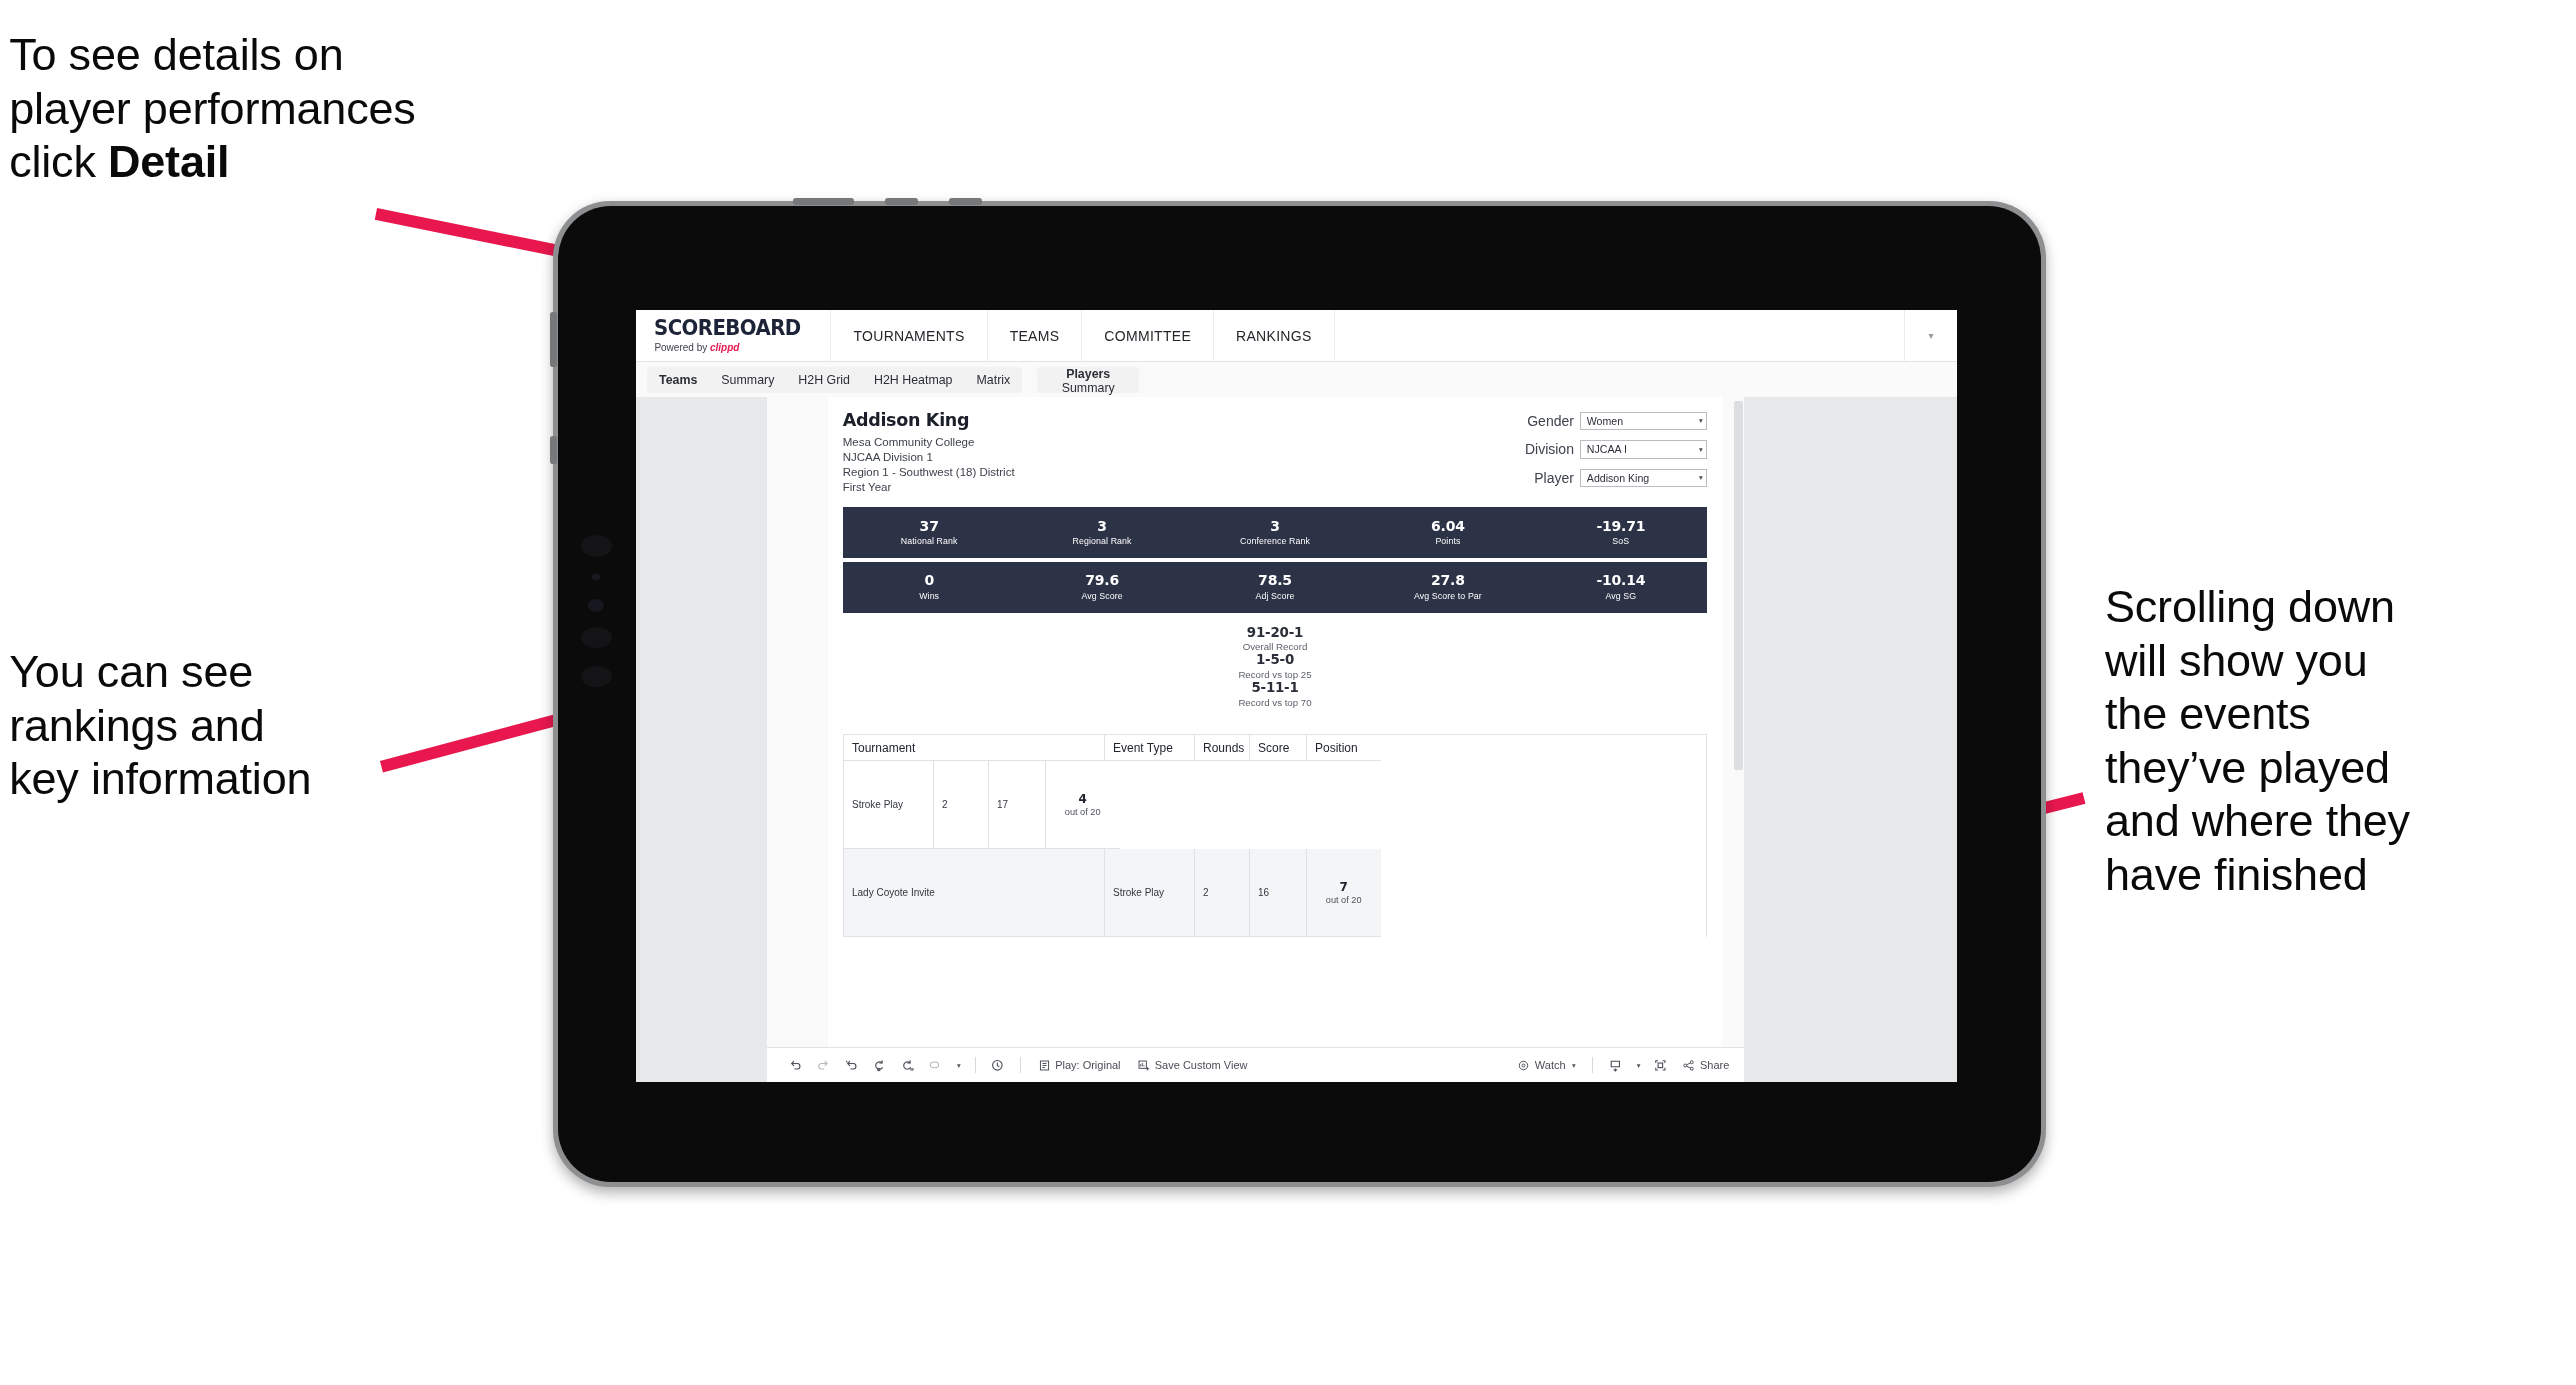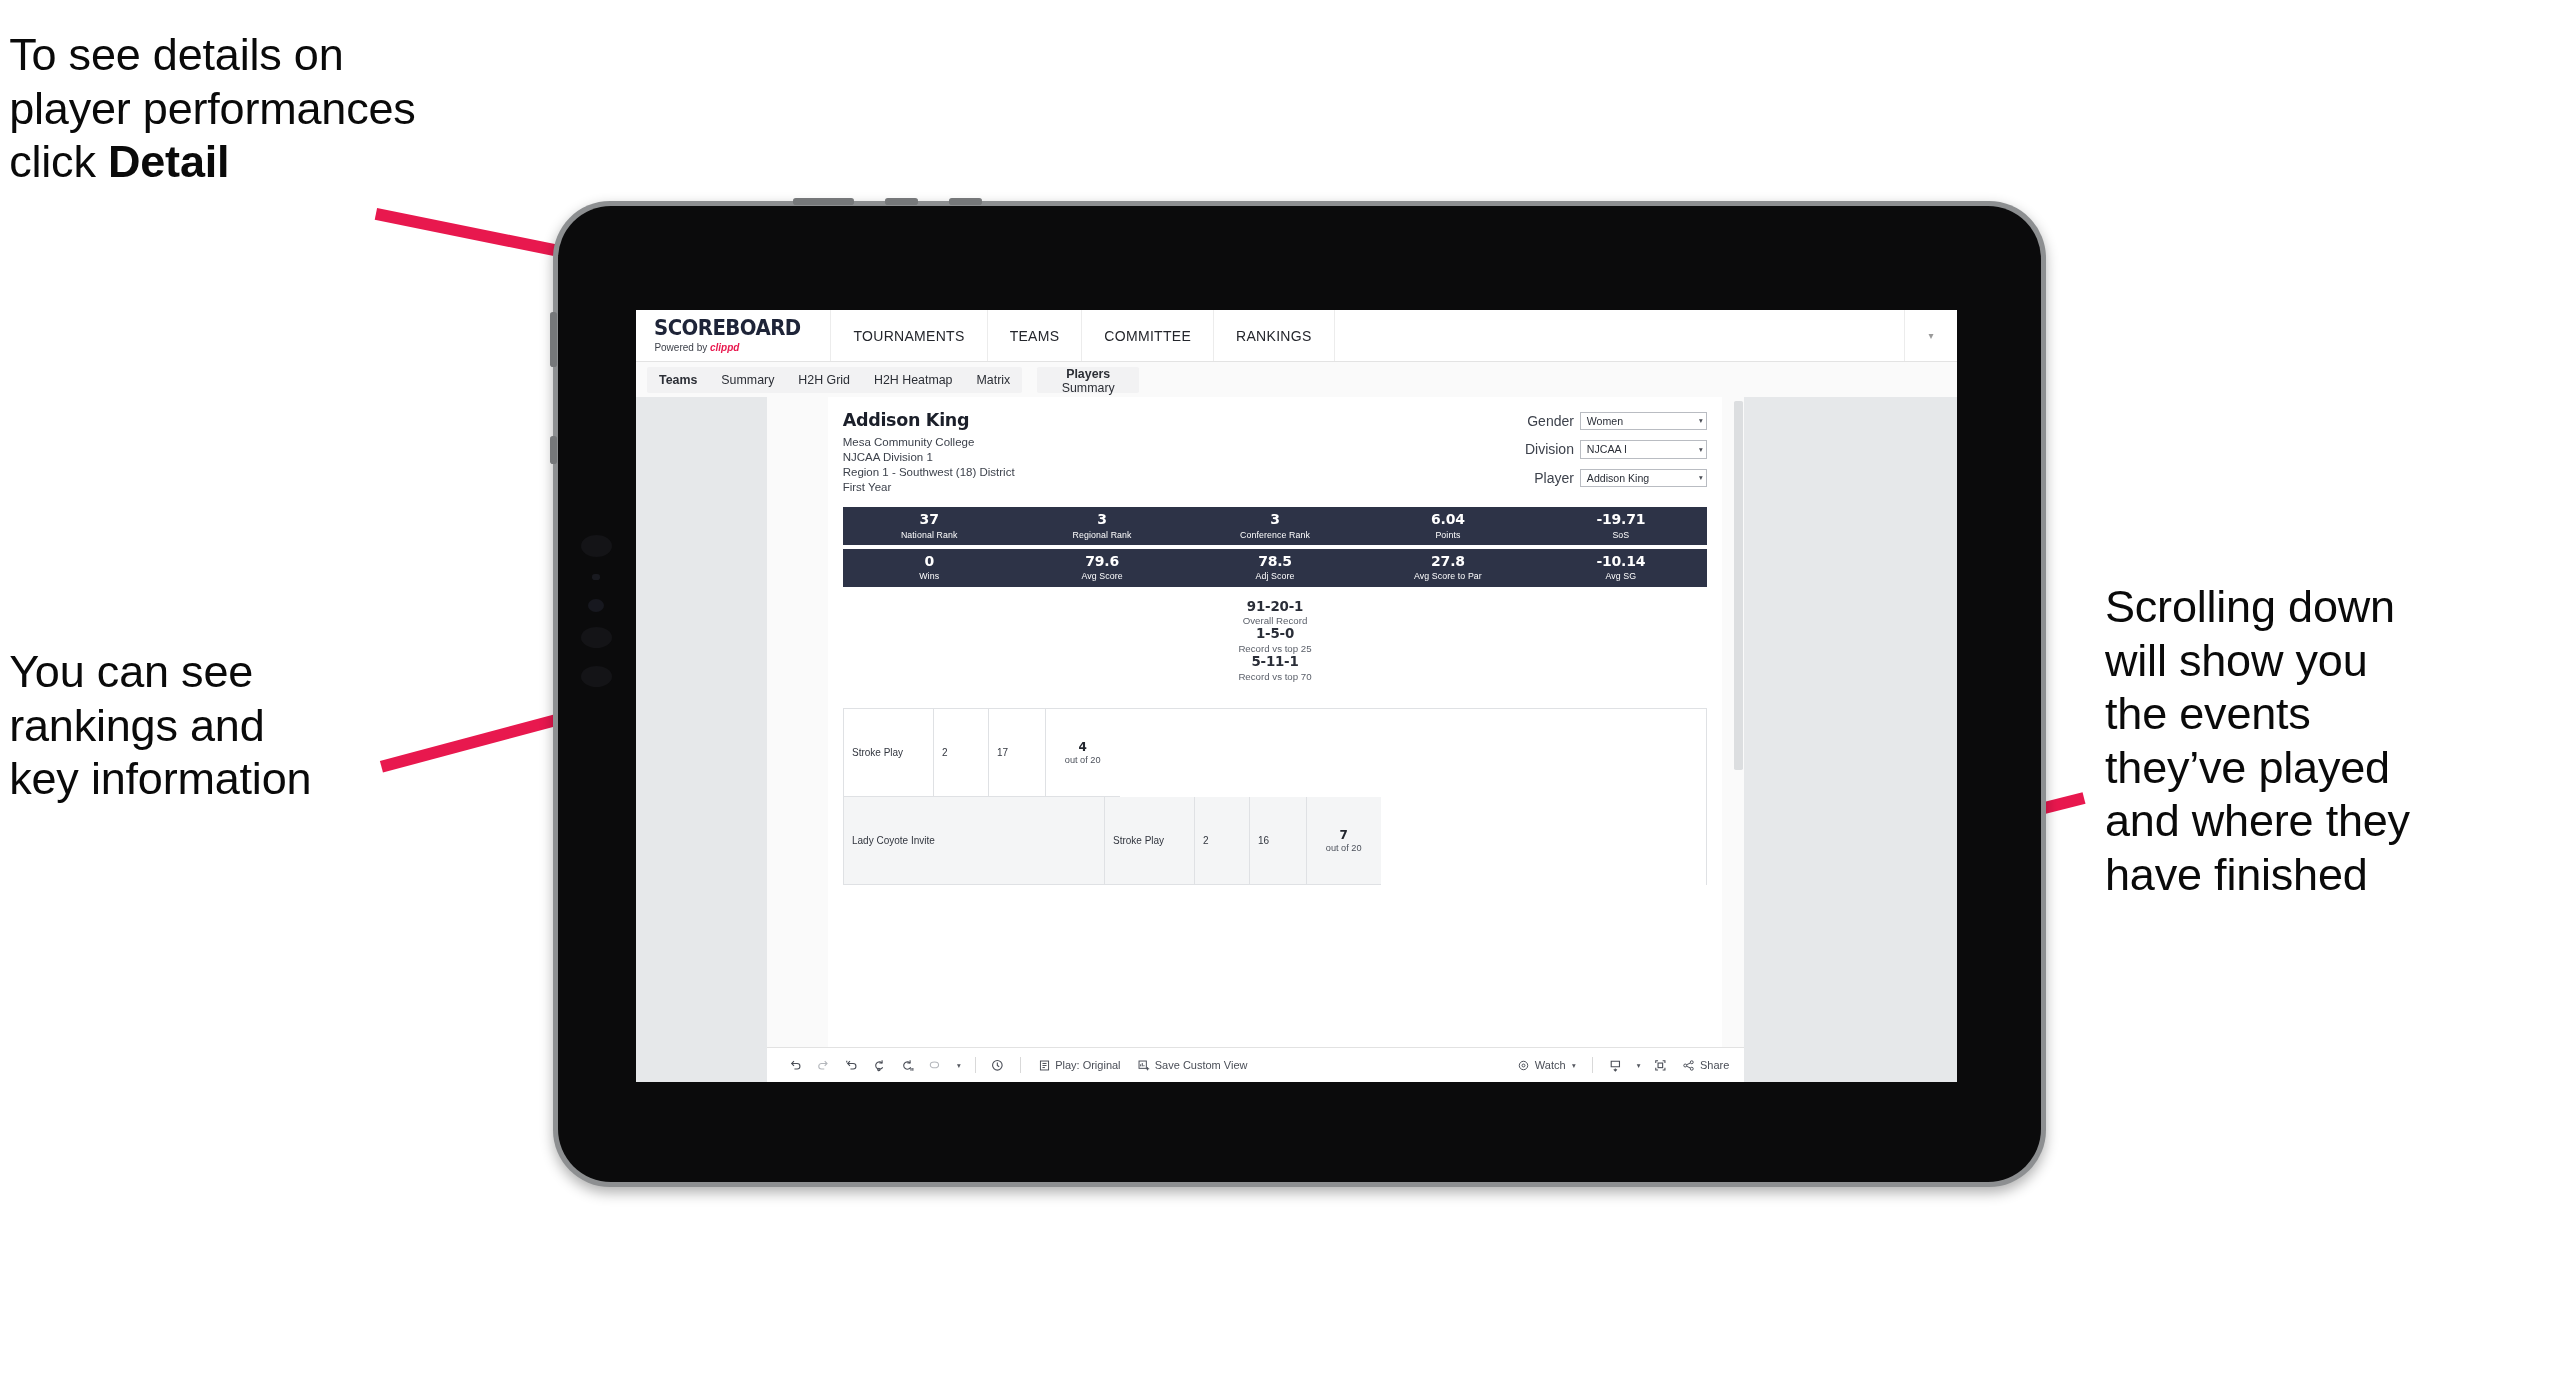--- a/index.html
+++ b/index.html
@@ -139,21 +139,21 @@
   .filter-select{
     width:127px;height:18.4px;background:#ffffff;border:0.9px solid #b9bcc2;
     display:flex;align-items:center;justify-content:space-between;
     padding:0 3.7px 0 5.5px;font-size:10.6px;color:#2b2f38;box-sizing:border-box;
   }
   .filter-caret{font-size:7.4px;color:#4a4d55;}
 
   
   .statbar{
     display:flex;background:#2d3347;margin:10px 14.7px 0 14.7px;
-    height:38px;align-items:center;justify-content:flex-end;
+    height:51px;align-items:center;
   }
   .statbar.second{margin-top:3.7px;}
   .stat{flex:1;text-align:center;color:#ffffff;}
   .stat-val{font-size:14px;font-weight:bold;line-height:1.05;
             font-family:"DejaVu Sans", sans-serif;letter-spacing:-0.2px;}
   .stat-lab{font-size:8.8px;margin-top:2.8px;letter-spacing:0.1px;}
 
   .recordrow{display:flex;margin:12px 14.7px 0 14.7px;flex-direction:column;}
   .rec{flex:1;text-align:center;}
   .rec-val{font-size:13.4px;color:#2a2e38;font-weight:bold;
@@ -368,20 +368,27 @@
               <div class="rec-val">1-5-0</div>
               <div class="rec-lab">Record vs top 25</div>
             </div>
             <div class="rec">
               <div class="rec-val">5-11-1</div>
               <div class="rec-lab">Record vs top 70</div>
             </div>
           </div>
 
           <div id="tourtable">
+            <div class="trow head">
+              <div class="tcell c-tour">Tournament</div>
+              <div class="tcell c-type">Event Type</div>
+              <div class="tcell c-rounds">Rounds</div>
+              <div class="tcell c-score">Score</div>
+              <div class="tcell c-pos" style="flex-direction:row;justify-content:flex-start;padding:0 8.3px;">Position</div>
+            </div>
             <div class="trow body">
               <div class="tcell c-type">Stroke Play</div>
               <div class="tcell c-rounds">2</div>
               <div class="tcell c-score">17</div>
               <div class="tcell c-pos">
                 <div class="pos-num">4</div>
                 <div class="pos-sub">out of 20</div>
               </div>
             </div>
             <div class="trow body alt">

